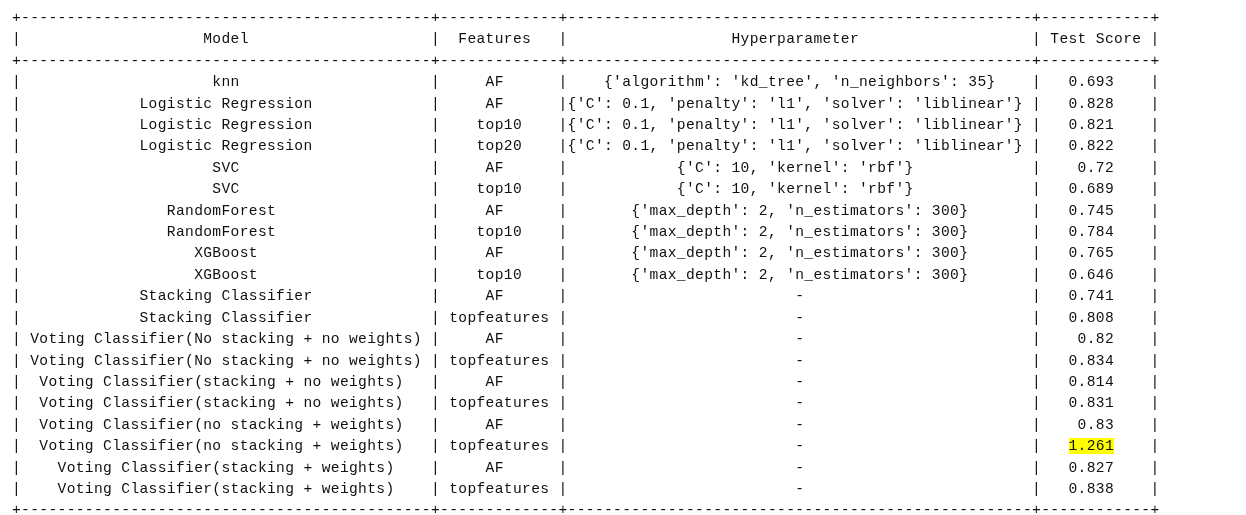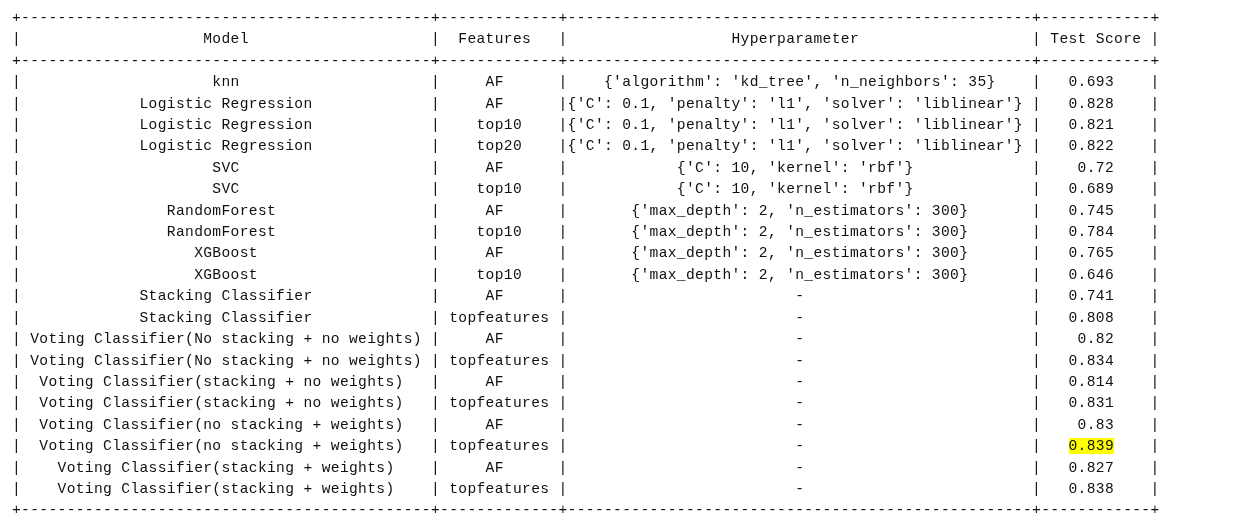--- a/index.html
+++ b/index.html
@@ -41,17 +41,17 @@
 |                RandomForest                 |    top10    |       {'max_depth': 2, 'n_estimators': 300}       |   0.784    |
 |                   XGBoost                   |     AF      |       {'max_depth': 2, 'n_estimators': 300}       |   0.765    |
 |                   XGBoost                   |    top10    |       {'max_depth': 2, 'n_estimators': 300}       |   0.646    |
 |             Stacking Classifier             |     AF      |                         -                         |   0.741    |
 |             Stacking Classifier             | topfeatures |                         -                         |   0.808    |
 | Voting Classifier(No stacking + no weights) |     AF      |                         -                         |    0.82    |
 | Voting Classifier(No stacking + no weights) | topfeatures |                         -                         |   0.834    |
 |  Voting Classifier(stacking + no weights)   |     AF      |                         -                         |   0.814    |
 |  Voting Classifier(stacking + no weights)   | topfeatures |                         -                         |   0.831    |
 |  Voting Classifier(no stacking + weights)   |     AF      |                         -                         |    0.83    |
-|  Voting Classifier(no stacking + weights)   | topfeatures |                         -                         |   <span class="hl">0.839</span>    |
+|  Voting Classifier(no stacking + weights)   | topfeatures |                         -                         |   <span class="hl">1.261</span>    |
 |    Voting Classifier(stacking + weights)    |     AF      |                         -                         |   0.827    |
 |    Voting Classifier(stacking + weights)    | topfeatures |                         -                         |   0.838    |
 +---------------------------------------------+-------------+---------------------------------------------------+------------+
 </pre>
 
 </body></html>

